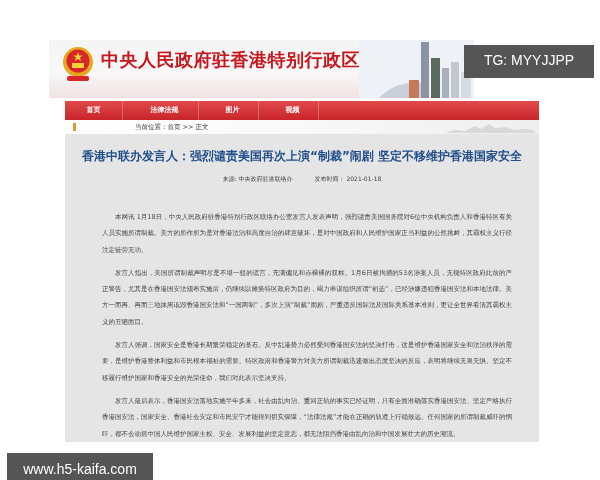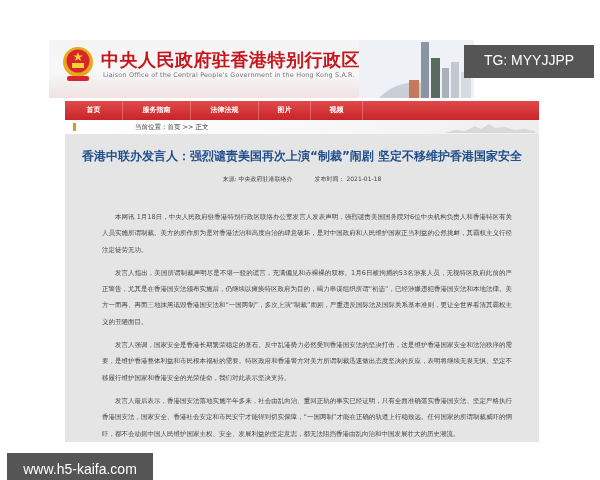--- a/index.html
+++ b/index.html
@@ -22,21 +22,21 @@
     white-space: nowrap;
   }
   .site-subtitle {
     position: absolute; left: 54px; top: 31px;
     font-size: 6.4px; color: #777; white-space: nowrap; letter-spacing: 0.2px;
   }
   .skyline { position: absolute; right: 0; top: 0; width: 115px; height: 58px; }
   .navbar {
     position: absolute; left: 65px; top: 101px; width: 474px; height: 19px;
     background: linear-gradient(180deg, #e04a4a 0%, #c8242a 100%);
-    display: flex; align-items: center;
+    display: flex; align-items: center; gap: 8px;
   }
   .nav-item {
     color: #fff; font-size: 7px; font-weight: bold; text-align: center;
     height: 100%; line-height: 19px; border-right: 1px solid rgba(255,255,255,0.25);
     cursor: pointer;
   }
   .crumbbar {
     position: absolute; left: 65px; top: 120px; width: 474px; height: 14px;
     background: linear-gradient(90deg, #ffffff 0%, #f7f7f7 60%, #eeeeee 100%);
     font-size: 6.5px; color: #333; line-height: 14px;
@@ -82,36 +82,34 @@
 
 <div class="banner">
   <svg class="emblem" viewBox="0 0 34 40">
     <circle cx="17" cy="18" r="15" fill="#e8a71c"></circle>
     <circle cx="17" cy="17" r="11.5" fill="#d6262a"></circle>
     <polygon points="17,8 18.2,11.5 21.8,11.5 18.9,13.6 20,17 17,14.9 14,17 15.1,13.6 12.2,11.5 15.8,11.5" fill="#f6d23a"></polygon>
     <rect x="11" y="19" width="12" height="5" fill="#f6d23a"></rect>
     <rect x="6" y="32" width="22" height="5" rx="2" fill="#d6262a"></rect>
   </svg>
   <div class="site-title">中央人民政府驻香港特别行政区联络办公室</div>
-  <div class="site-subtitle">Liaison Office of the Central People's Government in the Hong Kong S.A.R.</div>
   <svg class="skyline" viewBox="0 0 115 58">
     <rect x="0" y="0" width="115" height="58" fill="#eef1f6"></rect>
     <path d="M20 58 Q40 38 70 44 L70 58 Z" fill="#c9ced8"></path>
     <rect x="62" y="2" width="8" height="56" fill="#8a94a3"></rect>
     <rect x="72" y="18" width="9" height="40" fill="#5b6a5e"></rect>
     <rect x="83" y="28" width="7" height="30" fill="#a8b0bb"></rect>
     <rect x="92" y="22" width="8" height="36" fill="#c3c8d0"></rect>
     <rect x="50" y="40" width="10" height="18" fill="#c47a5a"></rect>
     <rect x="102" y="32" width="10" height="26" fill="#d7dbe2"></rect>
   </svg>
 </div>
 
 <div class="navbar">
   <div class="nav-item" style="width:58px">首页</div>
-  <div class="nav-item" style="width:68px">服务指南</div>
   <div class="nav-item" style="width:68px">法律法规</div>
   <div class="nav-item" style="width:52px">图片</div>
   <div class="nav-item" style="width:52px">视频</div>
   <div style="flex:1"></div>
 </div>
 
 <div class="crumbbar">
   <div class="crumb-marker"></div>
   <div class="crumb-text">当前位置：首页 &gt;&gt; 正文</div>
   <svg class="crumb-deco" viewBox="0 0 90 12">
@@ -122,18 +120,18 @@
 <div class="article">
   <div class="art-title">香港中联办发言人：强烈谴责美国再次上演“制裁”闹剧 坚定不移维护香港国家安全</div>
   <div class="art-meta">
     <span>来源: 中央政府驻港联络办</span>
     <span>发布时间： 2021-01-18</span>
   </div>
   <div class="art-body">
     <p>本网讯 1月18日，中央人民政府驻香港特别行政区联络办公室发言人发表声明，强烈谴责美国国务院对6位中央机构负责人和香港特区有关人员实施所谓制裁。美方的所作所为是对香港法治和高度自治的肆意破坏，是对中国政府和人民维护国家正当利益的公然挑衅，其霸权主义行径注定徒劳无功。</p>
     <p>发言人指出，美国所谓制裁声明尽是不堪一驳的谎言，充满偏见和赤裸裸的双标。1月6日被拘捕的53名涉案人员，无视特区政府此前的严正警告，尤其是在香港国安法颁布实施后，仍继续以瘫痪特区政府为目的，竭力串谋组织所谓“初选”，已经涉嫌违犯香港国安法和本地法律。美方一而再、再而三地抹黑诋毁香港国安法和“一国两制”，多次上演“制裁”闹剧，严重违反国际法及国际关系基本准则，更让全世界看清其霸权主义的丑陋面目。</p>
     <p>发言人强调，国家安全是香港长期繁荣稳定的基石。反中乱港势力必然受到香港国安法的坚决打击，这是维护香港国家安全和法治秩序的需要，是维护香港整体利益和市民根本福祉的需要。特区政府和香港警方对美方所谓制裁迅速做出态度坚决的反应，表明将继续无畏无惧、坚定不移履行维护国家和香港安全的光荣使命，我们对此表示坚决支持。</p>
-    <p>发言人最后表示，香港国安法落地实施半年多来，社会由乱向治、重回正轨的事实已经证明，只有全面准确落实香港国安法、坚定严格执行香港国安法，国家安全、香港社会安定和市民安宁才能得到切实保障，“一国两制”才能在正确的轨道上行稳致远。任何国家的所谓制裁威吓的恫吓，都不会动摇中国人民维护国家主权、安全、发展利益的坚定意志，都无法阻挡香港由乱向治和中国发展壮大的历史潮流。</p>
+    <p>发言人最后表示，香港国安法落地实施半年多来，社会由乱向治、重回正轨的事实已经证明，只有全面准确落实香港国安法、坚定严格执行香港国安法，国家安全、香港社会安定和市民安宁才能得到切实保障，“法律法规”才能在正确的轨道上行稳致远。任何国家的所谓制裁威吓的恫吓，都不会动摇中国人民维护国家主权、安全、发展利益的坚定意志，都无法阻挡香港由乱向治和中国发展壮大的历史潮流。</p>
   </div>
 </div>
 
 <div class="wm-top">TG: MYYJJPP</div>
 <div class="wm-bottom">www.h5-kaifa.com</div>
 
 </body></html>

